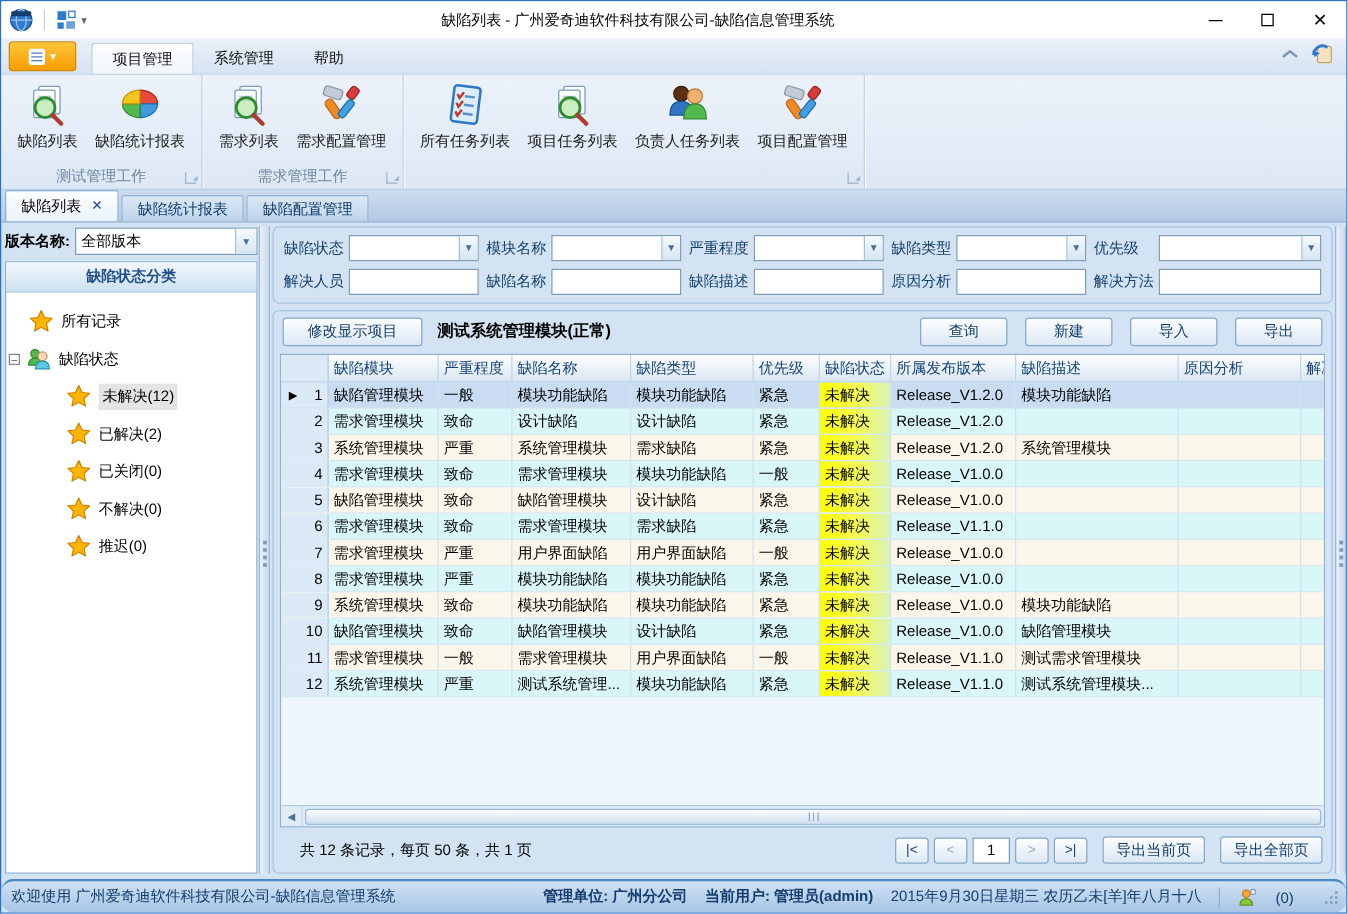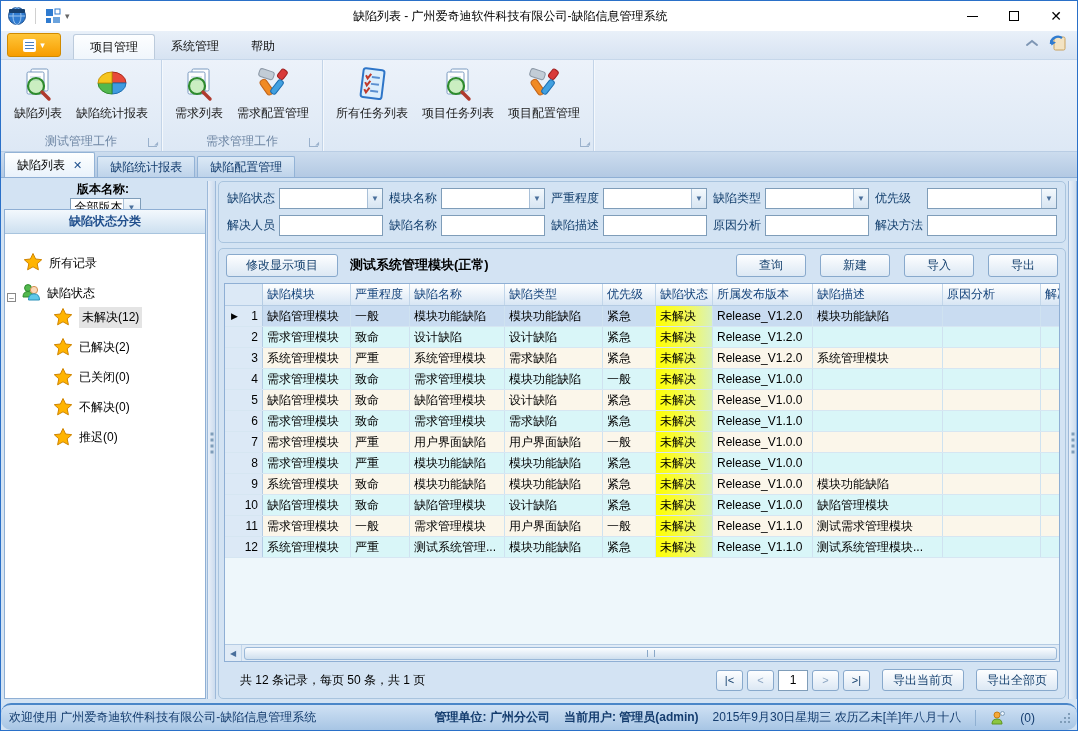--- a/index.html
+++ b/index.html
@@ -46,30 +46,30 @@
 
   
   .doc-tabs { height:26px; background:linear-gradient(#ccdcee,#b3c9e3); display:flex; align-items:flex-end; padding-left:3px; flex:0 0 auto; border-bottom:1px solid #8fafd4; }
   .dtab { height:21px; line-height:20px; padding:0 12px; margin-right:2px; background:linear-gradient(#dce9f6,#bed3ea); border:1px solid #93b3d6; border-bottom:none; border-radius:2px 2px 0 0; color:#123c6e; white-space:nowrap; }
   .dtab.active { height:25px; line-height:24px; background:linear-gradient(#feffff,#e9f2fb); color:#000; display:flex; align-items:center; gap:8px; }
   .dtab .close-x { color:#1d4f8d; font-weight:bold; font-size:11px; }
 
   
   .main { flex:1; display:flex; min-height:0; padding:3px 0 4px 3px; }
   .sidebar { width:202px; display:flex; flex-direction:column; min-height:0; }
-  .version-row { height:24px; display:flex; align-items:center; margin-bottom:4px;flex-direction:column; }
+  .version-row { height:24px; display:flex; align-items:center; margin-bottom:4px; }
   .version-row .vlabel { font-weight:bold; margin-right:4px; white-space:nowrap; }
   .combo { flex:1; height:22px; background:#fff; border:1px solid #7f9db9; display:flex; align-items:center; }
   .combo .cval { flex:1; padding-left:4px; }
   .combo .cbtn { width:17px; height:100%; background:linear-gradient(#f4f9fd,#d7e5f2); border-left:1px solid #a9c0d8; display:flex; align-items:center; justify-content:center; color:#4a6f9b; font-size:8px; }
   .tree-panel { flex:1; border:1px solid #8fafd4; background:#fff; display:flex; flex-direction:column; min-height:0; }
   .tree-header { height:24px; flex:0 0 auto; background:linear-gradient(#f3f8fd,#cde0f0); border-bottom:1px solid #a8c4de; color:#1f4e8c; font-weight:bold; text-align:center; line-height:23px; }
   .tree { flex:1; padding:8px 2px; overflow:hidden; }
   .titem { height:30px; display:flex; align-items:center; }
-  .titem.lvl1 { padding-left:16px;align-items:flex-end; }
+  .titem.lvl1 { padding-left:16px; }
   .titem.lvl2 { padding-left:46px; }
   .titem .expander { width:9px; height:9px; border:1px solid #888; background:#fff; font-size:8px; line-height:7px; text-align:center; color:#333; margin-right:5px; margin-left:-16px; }
   .titem .ticon { width:20px; height:20px; margin-right:6px; }
   .titem .ticon svg { width:20px; height:20px; }
   .titem .tlabel { white-space:nowrap; }
   .titem.sel .tlabel { background:#e4e4e4; padding:2px 3px; }
 
   .splitter { width:9px; margin:0 1px; background:linear-gradient(90deg,#e8eff8,#ccdcee); border-left:1px solid #9db9d9; border-right:1px solid #9db9d9; position:relative; flex:0 0 auto; }
   .splitter .grip { position:absolute; top:50%; left:50%; transform:translate(-50%,-50%); width:3px; height:3px; background:#7f9db9; box-shadow:0 6px 0 #7f9db9, 0 12px 0 #7f9db9, 0 -6px 0 #7f9db9; }
 
@@ -259,20 +259,29 @@
                 <rect x="7" y="6" width="17" height="22" rx="1.5" fill="#fdfefe" stroke="#7a9ac0"></rect>
                 <line x1="10" y1="11" x2="21" y2="11" stroke="#b8cce0"></line>
                 <line x1="10" y1="14" x2="21" y2="14" stroke="#b8cce0"></line>
                 <circle cx="16" cy="20" r="8" fill="rgba(140,220,120,0.45)" stroke="#2e8b2e" stroke-width="2.2"></circle>
                 <line x1="22" y1="26" x2="29" y2="33" stroke="#b03a2e" stroke-width="3.4" stroke-linecap="round"></line>
               </svg></span>
             <span class="rlabel">项目任务列表</span>
           </div>
           <div class="rbtn">
             <span class="ricon"><svg viewBox="0 0 36 36">
+                <circle cx="13" cy="9" r="6" fill="#5a3012" stroke="#3a1e08"></circle>
+                <path d="M4 26 Q4 15 13 15 Q22 15 22 26 Z" fill="#2e75c8" stroke="#1d4e8e"></path>
+                <circle cx="24" cy="11" r="6" fill="#f0b070" stroke="#c07830"></circle>
+                <path d="M15 29 Q15 17 24 17 Q33 17 33 29 Z" fill="#53b84e" stroke="#2e8b2e"></path>
+              </svg></span>
+            <span class="rlabel">负责人任务列表</span>
+          </div>
+          <div class="rbtn">
+            <span class="ricon"><svg viewBox="0 0 36 36">
                 <rect x="4" y="4" width="15" height="8" rx="2.5" fill="#c2ccd6" stroke="#8b97a5" transform="rotate(18 11 8)"></rect>
                 <rect x="8" y="13" width="7" height="17" rx="3" fill="#f08a24" stroke="#c2641a" transform="rotate(-35 11 21)"></rect>
                 <rect x="24" y="3" width="7" height="10" rx="2.5" fill="#d93a3a" stroke="#a02020" transform="rotate(38 27 8)"></rect>
                 <rect x="19" y="13" width="6" height="16" rx="2.5" fill="#41a0e0" stroke="#1d6eb0" transform="rotate(38 22 21)"></rect>
               </svg></span>
             <span class="rlabel">项目配置管理</span>
           </div>
         </div>
         <span class="dlauncher"></span>
       </div>

